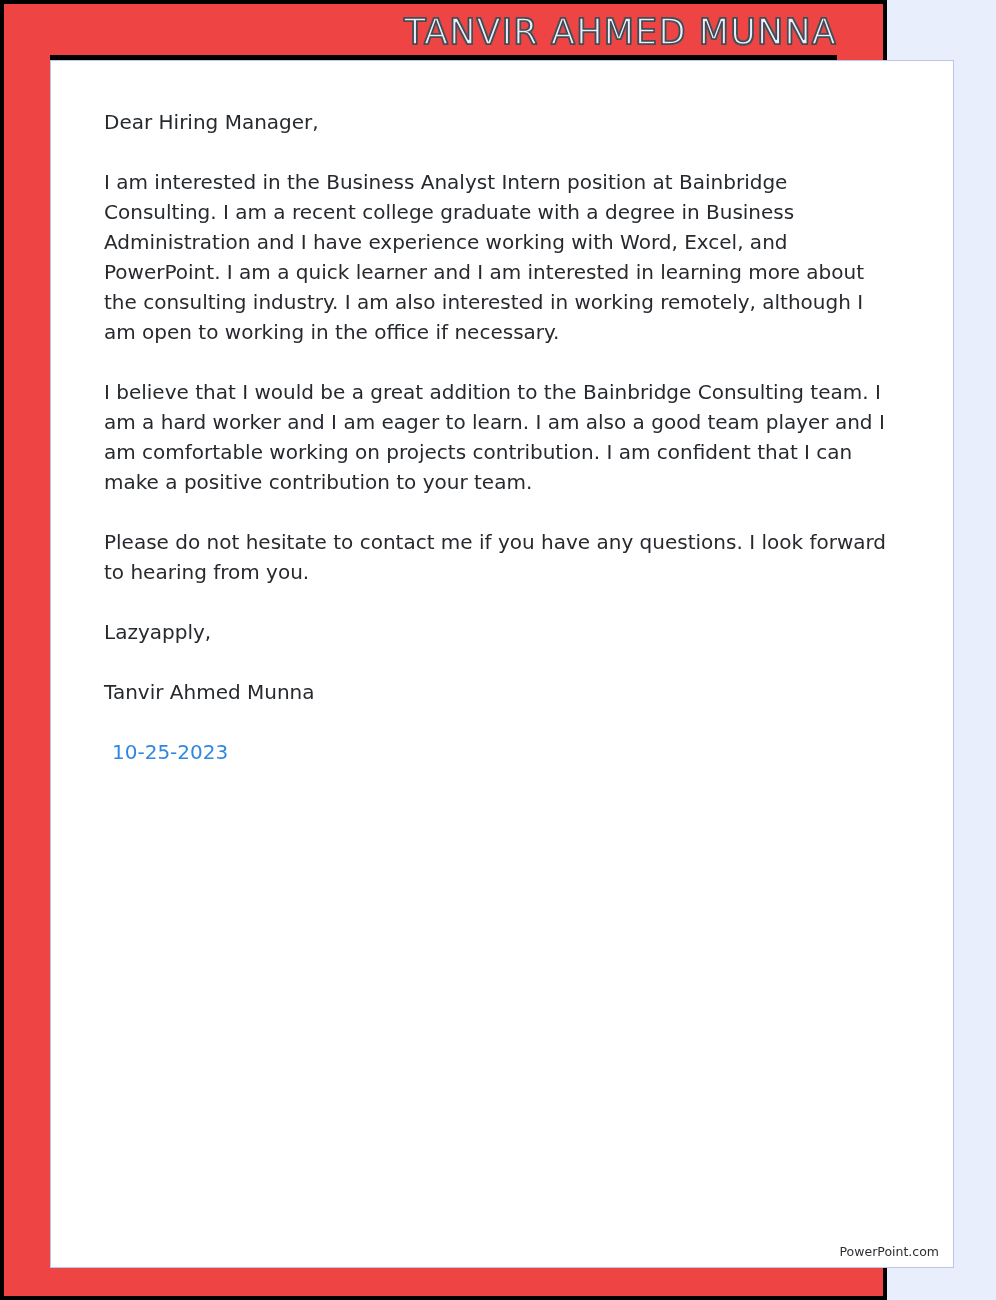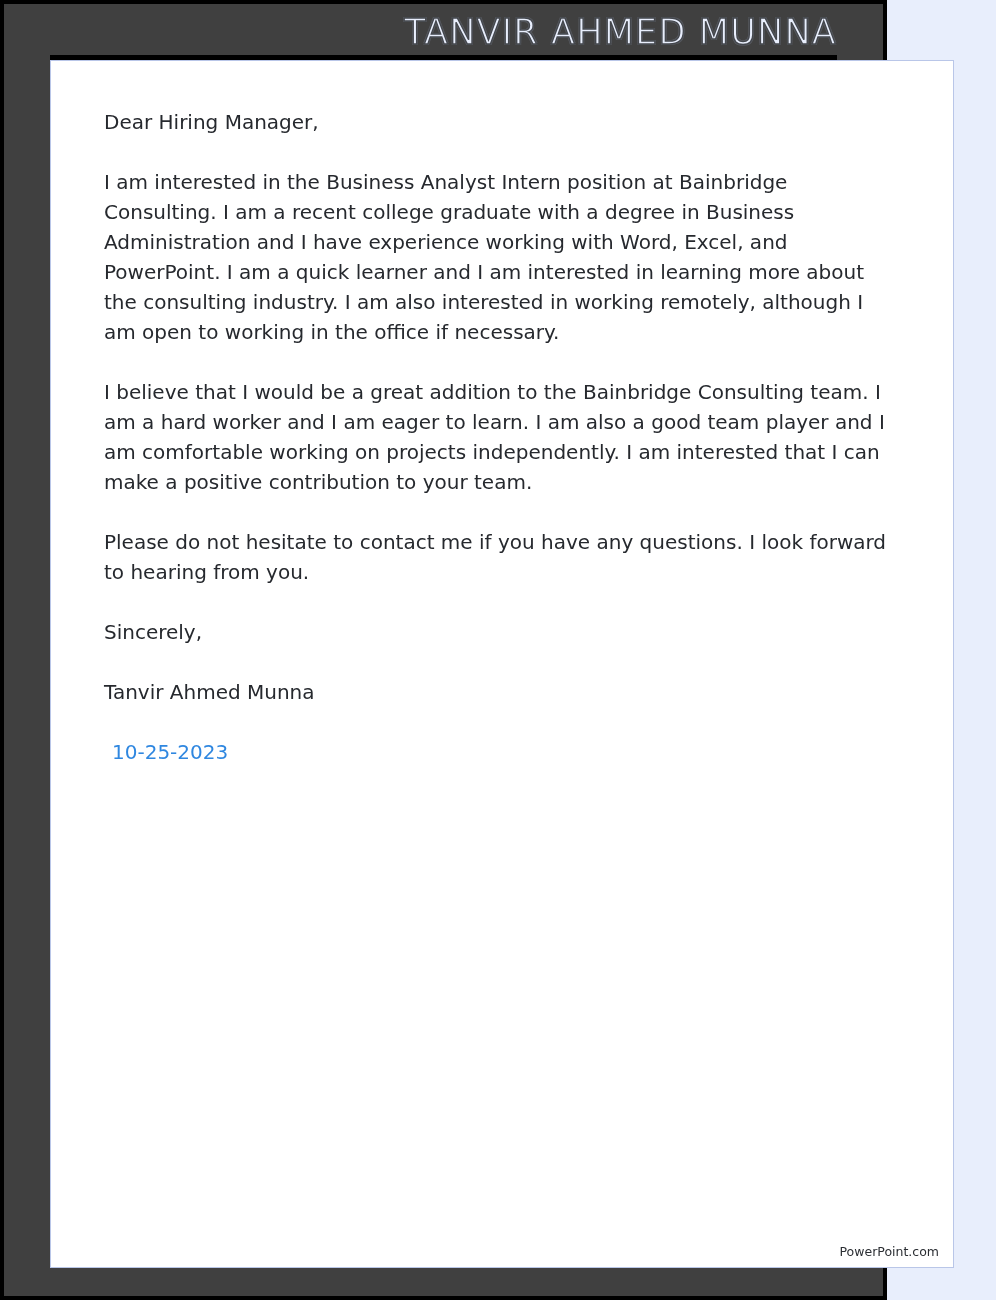--- a/index.html
+++ b/index.html
@@ -12,21 +12,21 @@
     background: #e8eefc;
     font-family: "DejaVu Sans", sans-serif;
     overflow: hidden;
   }
   .page {
     position: relative;
     width: 887px;
     height: 1300px;
     box-sizing: border-box;
     border: 4px solid #000000;
-    background: #404040;
+    background: #ef4444;
   }
   .header {
     position: absolute;
     left: 0;
     right: 0;
     top: 4px;
     height: 48px;
     display: flex;
     align-items: center;
     justify-content: flex-end;
@@ -101,22 +101,22 @@
   <div class="header">
     <div class="header-name">TANVIR AHMED MUNNA</div>
   </div>
 
   <div class="rule"></div>
 
   <div class="sheet">
     <div class="body-text">
       <p class="para">Dear Hiring Manager,</p>
       <p class="para">I am interested in the Business Analyst Intern position at Bainbridge Consulting. I am a recent college graduate with a degree in Business Administration and I have experience working with Word, Excel, and PowerPoint. I am a quick learner and I am interested in learning more about the consulting industry. I am also interested in working remotely, although I am open to working in the office if necessary.</p>
-      <p class="para">I believe that I would be a great addition to the Bainbridge Consulting team. I am a hard worker and I am eager to learn. I am also a good team player and I am comfortable working on projects independently. I am interested that I can make a positive contribution to your team.</p>
+      <p class="para">I believe that I would be a great addition to the Bainbridge Consulting team. I am a hard worker and I am eager to learn. I am also a good team player and I am comfortable working on projects contribution. I am confident that I can make a positive contribution to your team.</p>
       <p class="para">Please do not hesitate to contact me if you have any questions. I look forward to hearing from you.</p>
-      <p class="para">Sincerely,</p>
+      <p class="para">Lazyapply,</p>
       <p class="para tight">Tanvir Ahmed Munna</p>
       <p class="date" style="color: rgb(47, 135, 224);">10-25-2023</p>
     </div>
     <div class="footer">PowerPoint.com</div>
   </div>
 
 </div>
 
 </body></html>

